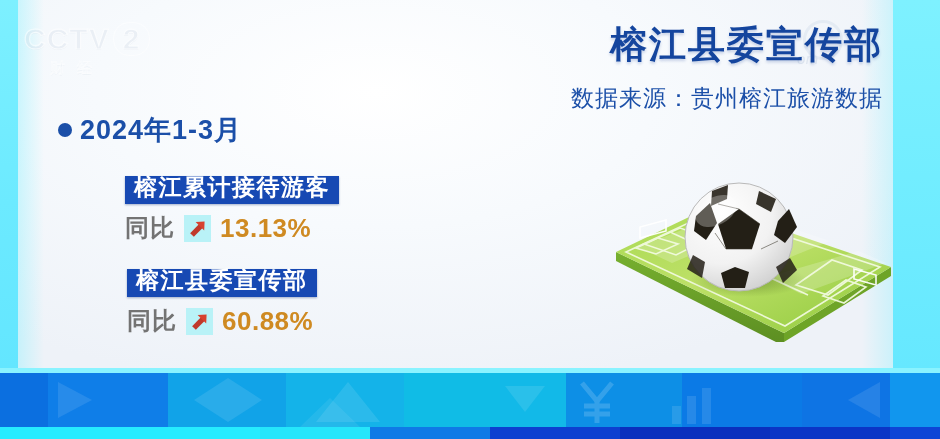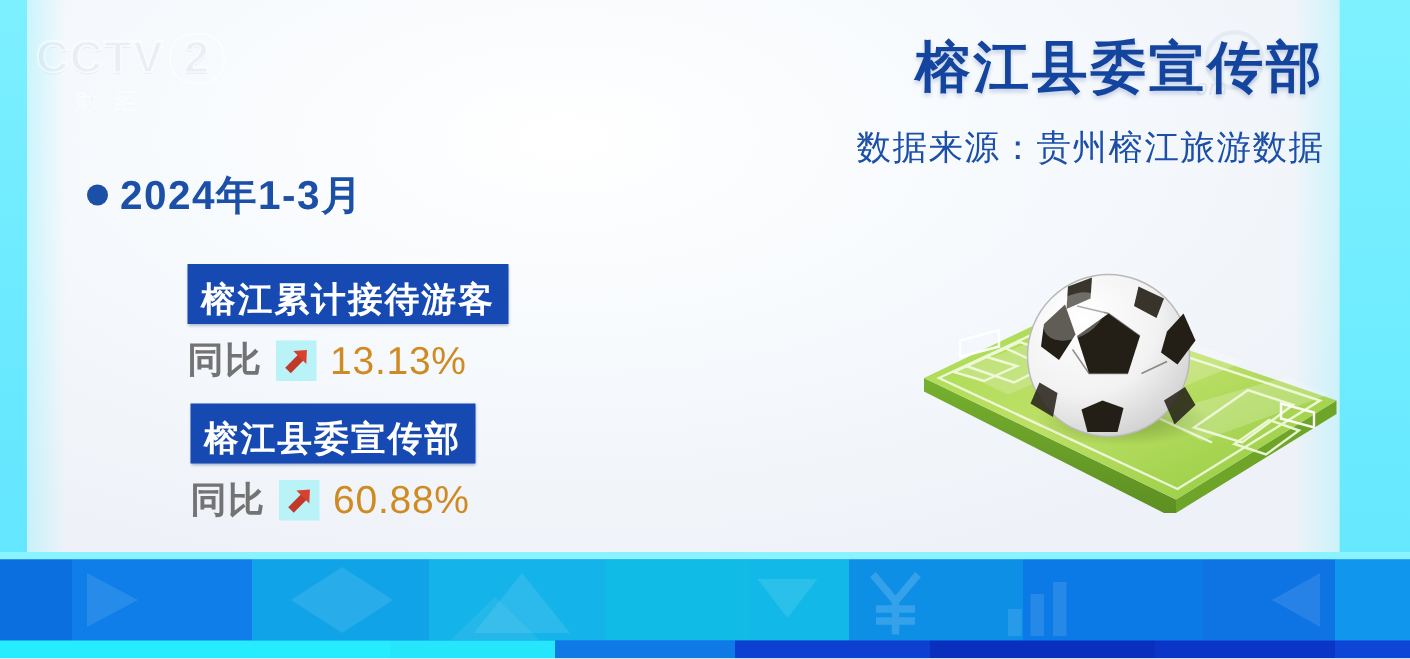--- a/index.html
+++ b/index.html
@@ -97,38 +97,38 @@
 
   
   .stat{position:absolute;white-space:nowrap;}
   .stat.row1{left:125px;top:176px;}
   .stat.row2{left:127px;top:269px;}
 
   .stat-top{display:flex;align-items:center;gap:14px;}
   .badge{
     background:#1749b3;color:#ffffff;
     font-size:23px;font-weight:700;letter-spacing:1.5px;
-    padding:12px 9px 5px 9px;line-height:1;
+    padding:0 9px 5px 9px;line-height:1;
     box-shadow:0 1px 2px rgba(10,40,110,.35);
   }
   .bignum{
     font-size:47px;font-weight:700;line-height:1;
     color:#d98b1e;letter-spacing:0px;
     text-shadow:0 2px 2px rgba(150,90,10,.20);
   }
   .stat-sub{
     display:flex;align-items:center;gap:9px;margin-top:8px;
   }
   .sub-label{font-size:24px;font-weight:700;color:#737373;letter-spacing:1px;}
   .arrow-box{
     width:27px;height:27px;background:#b9f2f7;
     display:flex;align-items:center;justify-content:center;
   }
   .arrow-box svg{display:block;}
-  .pct{font-size:26px;font-weight:400;color:#cf8a22;letter-spacing:.5px;}
+  .pct{font-size:26px;font-weight:700;color:#cf8a22;letter-spacing:.5px;}
 
   
   .fb-wrap{position:absolute;left:608px;top:175px;width:290px;height:185px;}
   .fb-wrap svg{display:block;}
 
   
   .bottombar{position:absolute;left:0;top:368px;width:940px;height:71px;overflow:hidden;}
   .bottombar svg{display:block;}
 </style>
 </head>

